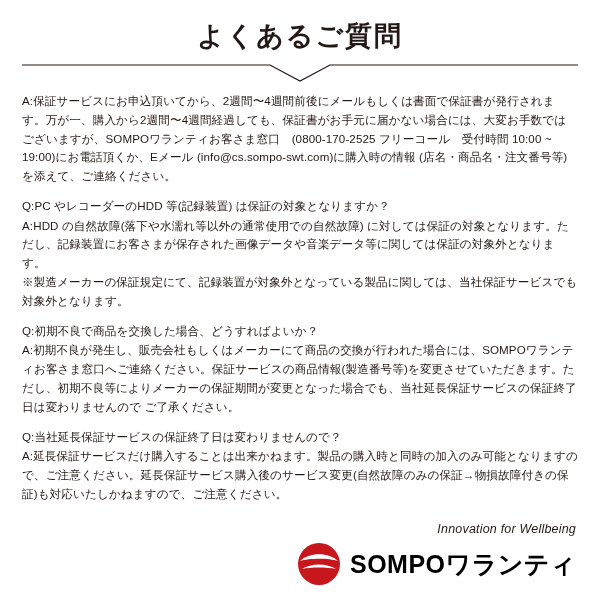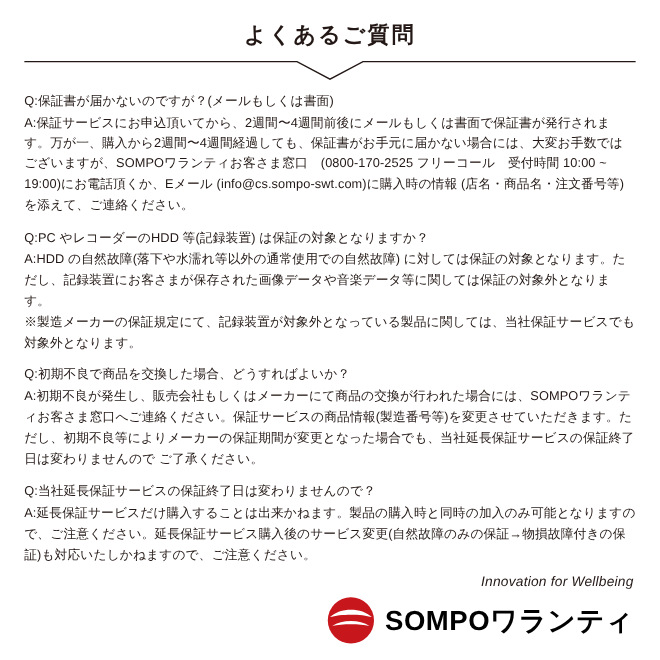--- a/index.html
+++ b/index.html
@@ -15,21 +15,21 @@
     overflow: hidden;
   }
   .page {
     position: relative;
     width: 600px;
     height: 600px;
     box-sizing: border-box;
     padding: 0 22px;
   }
   .title {
-    font-size: 20px;
+    font-size: 27px;
     font-weight: bold;
     letter-spacing: 2px;
     text-align: center;
     padding-top: 18px;
     padding-bottom: 6px;
     color: #231815;
   }
   .divider {
     position: relative;
     height: 22px;
@@ -113,21 +113,20 @@
 
   <div class="divider">
     <svg viewBox="0 0 556 22" preserveAspectRatio="none" aria-hidden="true">
       <path d="M0,3 L248,3 L278,19 L308,3 L556,3" fill="none" stroke="#231815" stroke-width="1.2"></path>
     </svg>
   </div>
 
   <div class="qa-list">
 
     <div class="qa-block">
-      <div class="q-line">Q:保証書が届かないのですが？(メールもしくは書面)</div>
       <div class="a-line">A:保証サービスにお申込頂いてから、2週間〜4週間前後にメールもしくは書面で保証書が発行されます。万が一、購入から2週間〜4週間経過しても、保証書がお手元に届かない場合には、大変お手数ではございますが、SOMPOワランティお客さま窓口　(0800-170-2525 フリーコール　受付時間 10:00 ~ 19:00)にお電話頂くか、Eメール (info@cs.sompo-swt.com)に購入時の情報 (店名・商品名・注文番号等)を添えて、ご連絡ください。</div>
     </div>
 
     <div class="qa-block">
       <div class="q-line">Q:PC やレコーダーのHDD 等(記録装置) は保証の対象となりますか？</div>
       <div class="a-line">A:HDD の自然故障(落下や水濡れ等以外の通常使用での自然故障) に対しては保証の対象となります。ただし、記録装置にお客さまが保存された画像データや音楽データ等に関しては保証の対象外となります。</div>
       <div class="note-line">※製造メーカーの保証規定にて、記録装置が対象外となっている製品に関しては、当社保証サービスでも対象外となります。</div>
     </div>
 
     <div class="qa-block">

